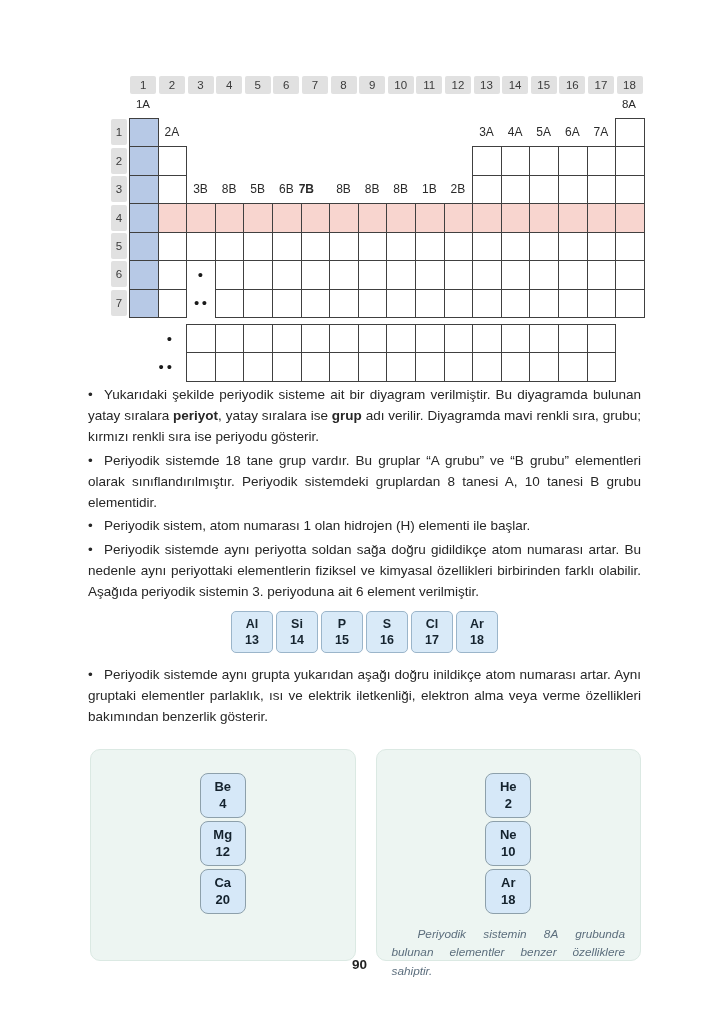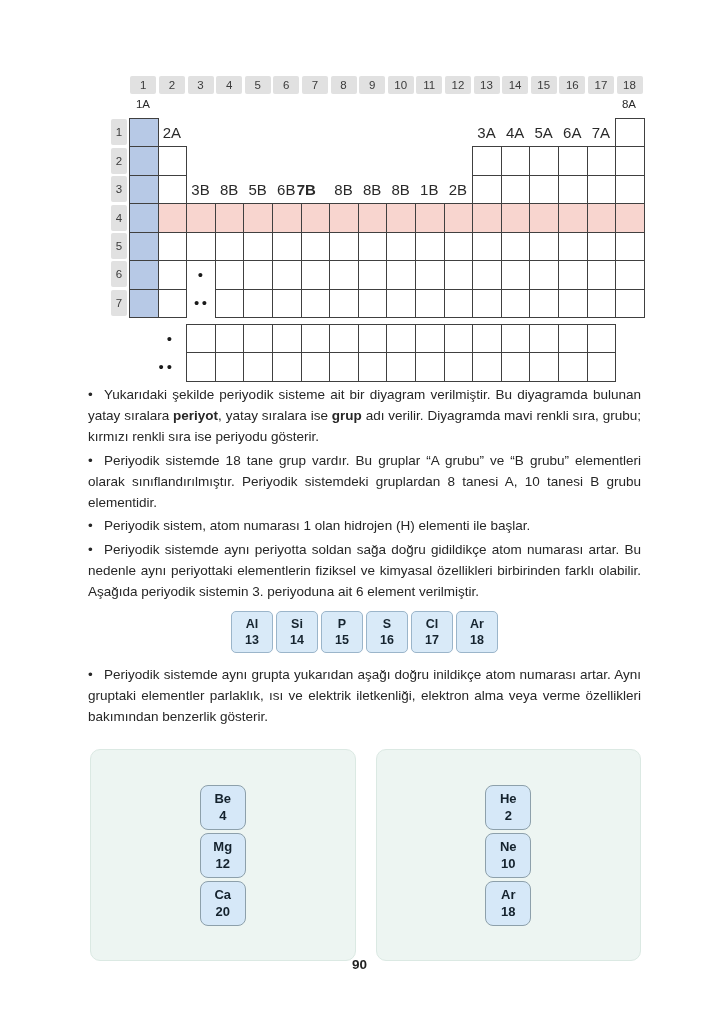--- a/index.html
+++ b/index.html
@@ -6,41 +6,41 @@
   .page{position:relative;width:719px;height:1024px;background:#ffffff;overflow:hidden;
         font-family:"Liberation Sans",sans-serif;color:#262626;}
 
   
   #diagram{position:absolute;top:0;left:0;width:719px;height:398px;}
   #diagram .ghead{position:absolute;background:#e1e1e1;border-radius:2px;box-sizing:border-box;
         display:flex;align-items:center;justify-content:center;
         font-size:11.5px;color:#3b3b3b;}
   #diagram .cell{position:absolute;box-sizing:border-box;border:1px solid #404040;background:#ffffff;}
   #diagram .glabel{position:absolute;box-sizing:border-box;display:flex;align-items:center;justify-content:center;
-        font-size:15px;color:#2a2a2a;}
+        font-size:12px;color:#2a2a2a;}
   #diagram .gmark{font-size:15px;color:#1a1a1a;letter-spacing:2.5px;padding-left:2.5px;}
   #diagram .fmark{justify-content:flex-end;padding-left:0;padding-right:7px;letter-spacing:3px;}
   .toplabel{position:absolute;font-size:11.5px;color:#2a2a2a;transform:translateX(-50%);}
 
   
   .content{position:absolute;top:384px;left:88px;width:553px;}
   p.bullet{margin:0 0 2.5px 0;font-size:13.5px;line-height:21px;text-align:justify;}
   p.bullet .dot{display:inline-block;width:16px;}
   p.bullet b{font-weight:bold;}
 
   .element-row{display:flex;justify-content:center;gap:3px;margin:9px 0 11px 0;}
   .ebox{width:42px;height:42px;box-sizing:border-box;background:#d9eaf8;border:1px solid #9bb5ca;
         border-radius:5px;display:flex;flex-direction:column;align-items:center;justify-content:center;
         font-weight:bold;font-size:12.5px;line-height:16px;color:#16242f;}
 
   
   .panels{display:flex;gap:20px;margin:22px 0 0 2px;}
   .panel{width:270px;height:212px;box-sizing:border-box;background:#edf5f2;border:1px solid #dbe9e3;
         border-radius:10px;display:flex;flex-direction:column;align-items:center;}
-  .stack{margin-top:35px;display:flex;flex-direction:column;gap:3px;align-items:center;}
+  .stack{margin-top:23px;display:flex;flex-direction:column;gap:3px;align-items:center;}
   .pbx{width:46px;height:45px;box-sizing:border-box;background:#d6e8f8;border:1.5px solid #8da0ab;
         border-radius:8px;display:flex;flex-direction:column;align-items:center;justify-content:center;
         font-weight:bold;font-size:13px;line-height:17px;color:#14222d;}
   .caption{margin:11px 15px 0 15px;font-size:11.8px;font-style:italic;color:#5c6e7d;
         text-align:justify;text-indent:26px;line-height:1.6;}
 
   .page-number{position:absolute;top:957px;left:0;right:0;text-align:center;
         font-weight:bold;font-size:13.5px;color:#1f1f1f;}
 </style>
 </head>
@@ -283,19 +283,20 @@
           </div>
           <div class="pbx">
             <span>Ne</span>
             <span>10</span>
           </div>
           <div class="pbx">
             <span>Ar</span>
             <span>18</span>
           </div>
         </div>
+        <p class="caption">Periyodik sistemin 8A grubunda bulunan elementler benzer özelliklere sahiptir.</p>
       </div>
 
     </div>
   </div>
 
   <div class="page-number">90</div>
 </div>
 
 </body></html>

